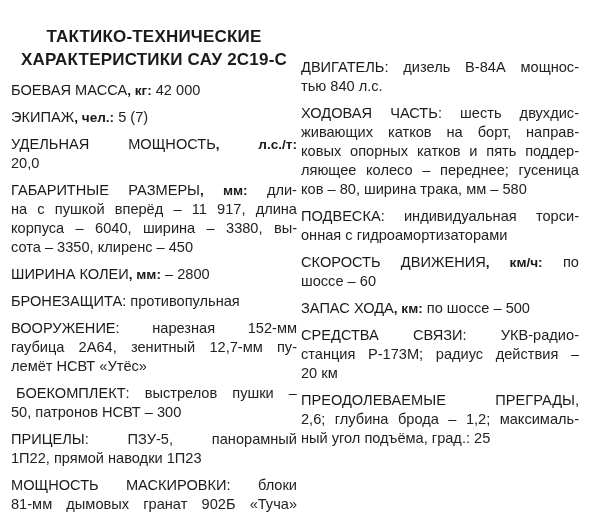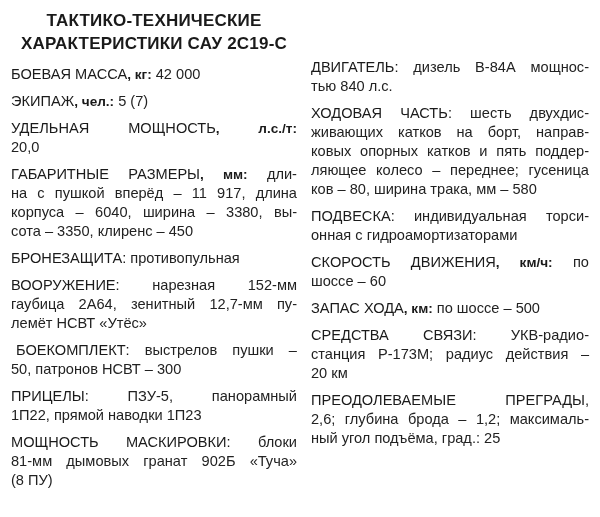--- a/index.html
+++ b/index.html
@@ -4,24 +4,24 @@
 <style>
   html, body { margin: 0; padding: 0; background: #ffffff; }
   body {
     width: 600px; height: 517px; overflow: hidden;
     font-family: "Liberation Sans", sans-serif;
     color: #1a1a1a;
     position: relative;
   }
   .col { position: absolute; top: 0; }
   .col-left { left: 11px; width: 286px; }
-  .col-right { left: 311px; width: 278px; }
+  .col-right { left: 301px; width: 278px; }
   .title {
     font-weight: bold; font-size: 17px; line-height: 23px;
-    text-align: center; margin-top: 9px; margin-bottom: 10px;
+    text-align: center; margin-top: 25px; margin-bottom: 10px;
     letter-spacing: 0.2px;
   }
   .entry { font-size: 14.6px; line-height: 19px; margin-bottom: 8px; }
   .ln { display: block; white-space: nowrap; text-align: justify; text-align-last: justify; }
   .ln.last { text-align-last: left; }
   .k { font-weight: normal; }
   .u { font-weight: bold; font-size: 13.6px; }
   .v { font-weight: normal; color: #222; }
 </style>
 </head>
@@ -46,20 +46,23 @@
     <span class="ln last v">20,0</span>
   </div>
 
   <div class="entry">
     <span class="ln"><span class="k">ГАБАРИТНЫЕ РАЗМЕРЫ</span><span class="u">, мм:</span> <span class="v">дли-</span></span>
     <span class="ln v">на с пушкой вперёд – 11 917, длина</span>
     <span class="ln v">корпуса – 6040, ширина – 3380, вы-</span>
     <span class="ln last v">сота – 3350, клиренс – 450</span>
   </div>
 
+  <div class="entry">
+    <span class="ln last"><span class="k">ШИРИНА КОЛЕИ</span><span class="u">, мм:</span> <span class="v">– 2800</span></span>
+  </div>
 
   <div class="entry">
     <span class="ln last"><span class="k">БРОНЕЗАЩИТА</span><span class="k">:</span> <span class="v">противопульная</span></span>
   </div>
 
   <div class="entry">
     <span class="ln"><span class="k">ВООРУЖЕНИЕ</span><span class="k">:</span> <span class="v">нарезная 152-мм</span></span>
     <span class="ln v">гаубица 2А64, зенитный 12,7-мм пу-</span>
     <span class="ln last v">лемёт НСВТ «Утёс»</span>
   </div>

